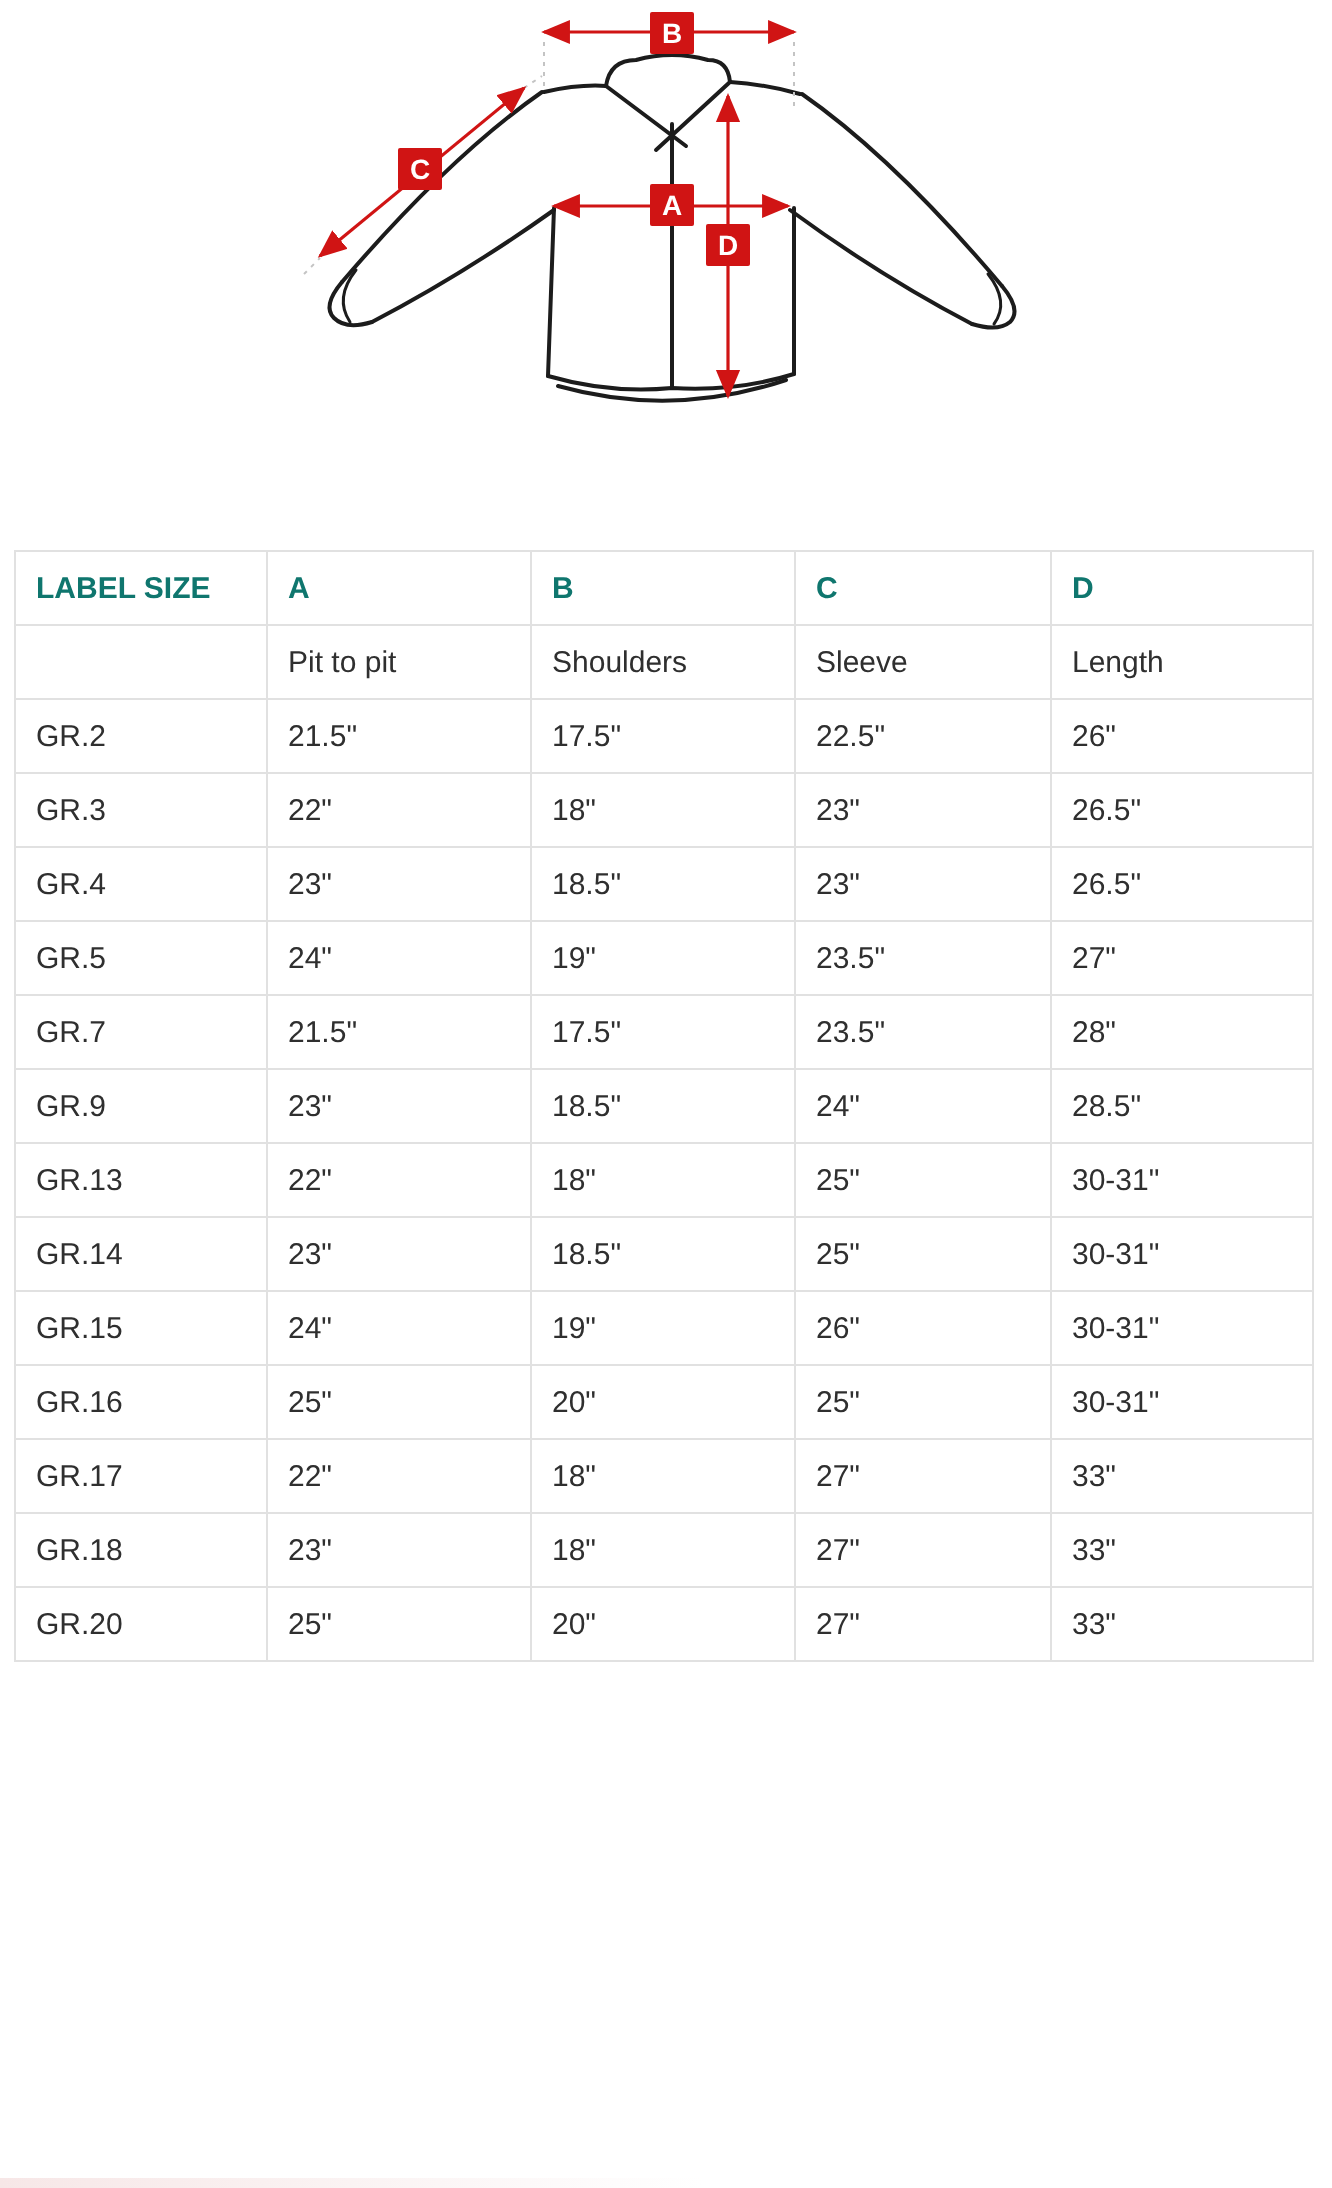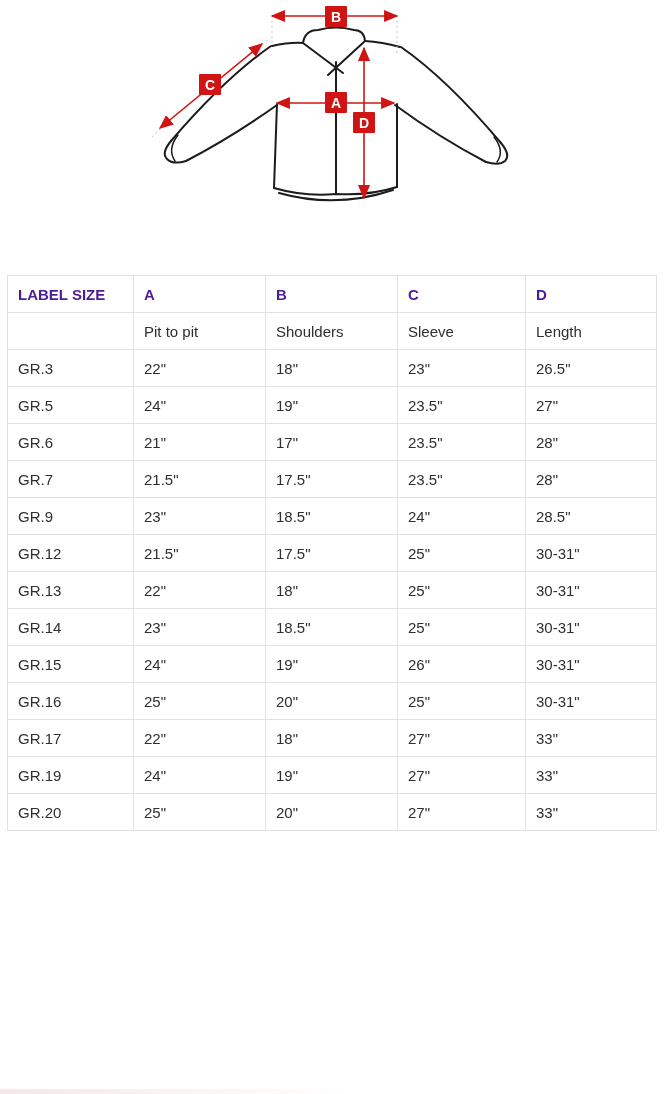--- a/index.html
+++ b/index.html
@@ -27,21 +27,21 @@
     text-align:left;
     vertical-align:middle;
     font-size:15px;
     font-weight:400;
     color:#2f2f2f;
     white-space:nowrap;
     overflow:hidden;
   }
   table.size-table thead tr.head-row th {
     font-weight:700;
-    color:#4c1d95;
+    color:#0f766e;
   }
   .bottom-glow {
     position:absolute;
     left:0; top:1089px;
     width:370px; height:5px;
     background:linear-gradient(90deg, #f7e7e7 0%, rgba(255,255,255,0) 95%);
     pointer-events:none;
   }
 </style>
 </head>
@@ -136,62 +136,62 @@
     <tr>
       <td></td>
       <td>Pit to pit</td>
       <td>Shoulders</td>
       <td>Sleeve</td>
       <td>Length</td>
     </tr>
   </thead>
   <tbody>
       <tr>
+        <td>GR.2</td>
+        <td>21.5"</td>
+        <td>17.5"</td>
+        <td>22.5"</td>
+        <td>26"</td>
+      </tr>
+      <tr>
         <td>GR.3</td>
         <td>22"</td>
         <td>18"</td>
+        <td>23"</td>
+        <td>26.5"</td>
+      </tr>
+      <tr>
+        <td>GR.4</td>
+        <td>23"</td>
+        <td>18.5"</td>
         <td>23"</td>
         <td>26.5"</td>
       </tr>
       <tr>
         <td>GR.5</td>
         <td>24"</td>
         <td>19"</td>
         <td>23.5"</td>
         <td>27"</td>
-      </tr>
-      <tr>
-        <td>GR.6</td>
-        <td>21"</td>
-        <td>17"</td>
-        <td>23.5"</td>
-        <td>28"</td>
       </tr>
       <tr>
         <td>GR.7</td>
         <td>21.5"</td>
         <td>17.5"</td>
         <td>23.5"</td>
         <td>28"</td>
       </tr>
       <tr>
         <td>GR.9</td>
         <td>23"</td>
         <td>18.5"</td>
         <td>24"</td>
         <td>28.5"</td>
       </tr>
       <tr>
-        <td>GR.12</td>
-        <td>21.5"</td>
-        <td>17.5"</td>
-        <td>25"</td>
-        <td>30-31"</td>
-      </tr>
-      <tr>
         <td>GR.13</td>
         <td>22"</td>
         <td>18"</td>
         <td>25"</td>
         <td>30-31"</td>
       </tr>
       <tr>
         <td>GR.14</td>
         <td>23"</td>
         <td>18.5"</td>
@@ -213,23 +213,23 @@
         <td>30-31"</td>
       </tr>
       <tr>
         <td>GR.17</td>
         <td>22"</td>
         <td>18"</td>
         <td>27"</td>
         <td>33"</td>
       </tr>
       <tr>
-        <td>GR.19</td>
-        <td>24"</td>
-        <td>19"</td>
+        <td>GR.18</td>
+        <td>23"</td>
+        <td>18"</td>
         <td>27"</td>
         <td>33"</td>
       </tr>
       <tr>
         <td>GR.20</td>
         <td>25"</td>
         <td>20"</td>
         <td>27"</td>
         <td>33"</td>
       </tr>

